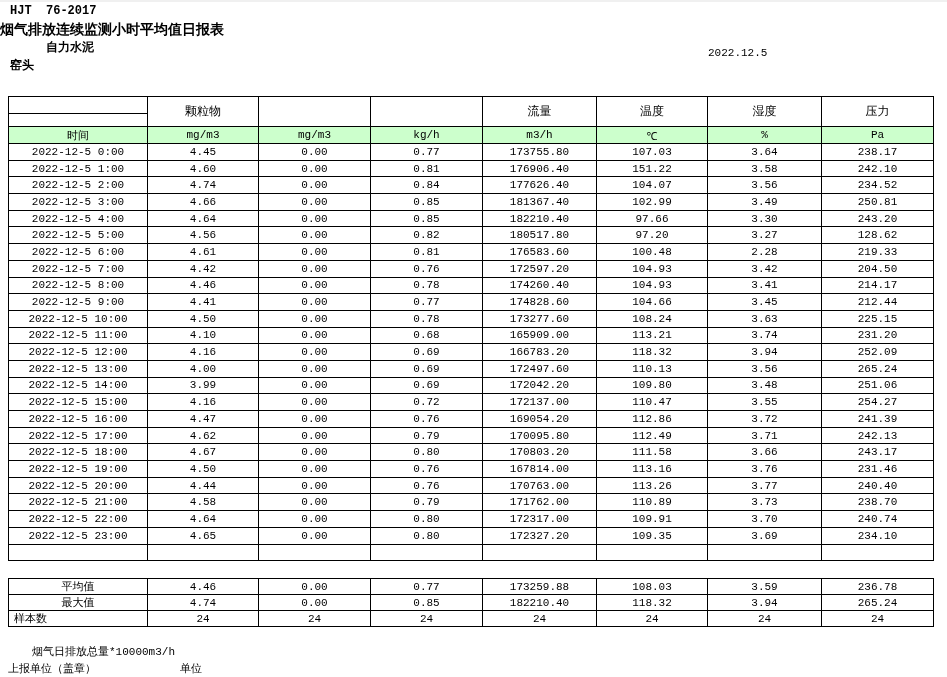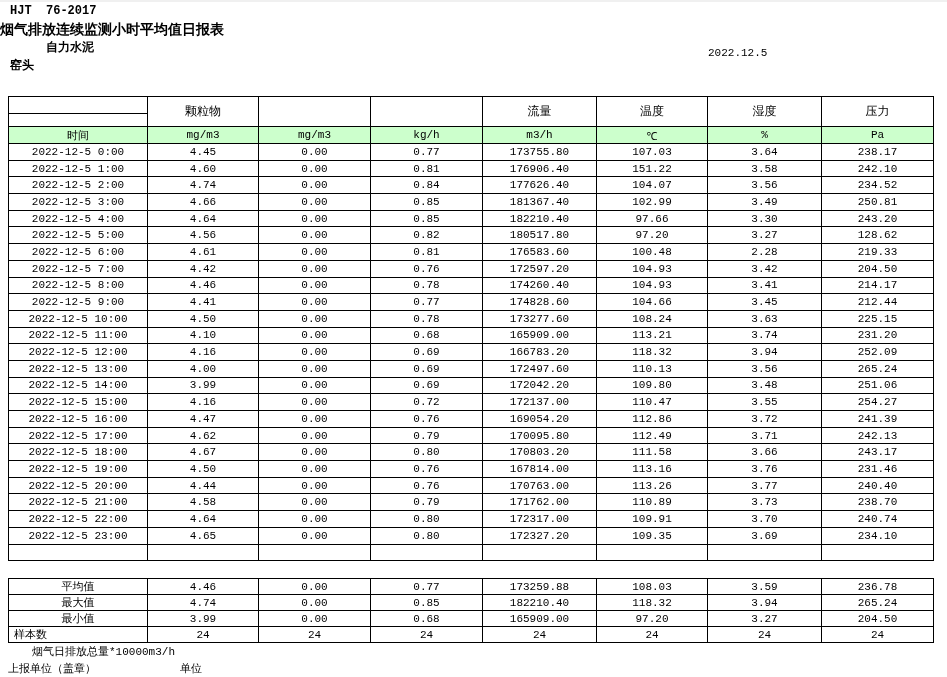--- a/index.html
+++ b/index.html
@@ -369,30 +369,20 @@
           <td>最大值</td>
           <td>4.74</td>
           <td>0.00</td>
           <td>0.85</td>
           <td>182210.40</td>
           <td>118.32</td>
           <td>3.94</td>
           <td>265.24</td>
         </tr>
         <tr>
-          <td>最小值</td>
-          <td>3.99</td>
-          <td>0.00</td>
-          <td>0.68</td>
-          <td>165909.00</td>
-          <td>97.20</td>
-          <td>3.27</td>
-          <td>204.50</td>
-        </tr>
-        <tr>
           <td>样本数</td>
           <td>24</td>
           <td>24</td>
           <td>24</td>
           <td>24</td>
           <td>24</td>
           <td>24</td>
           <td>24</td>
         </tr>
       </tbody>

